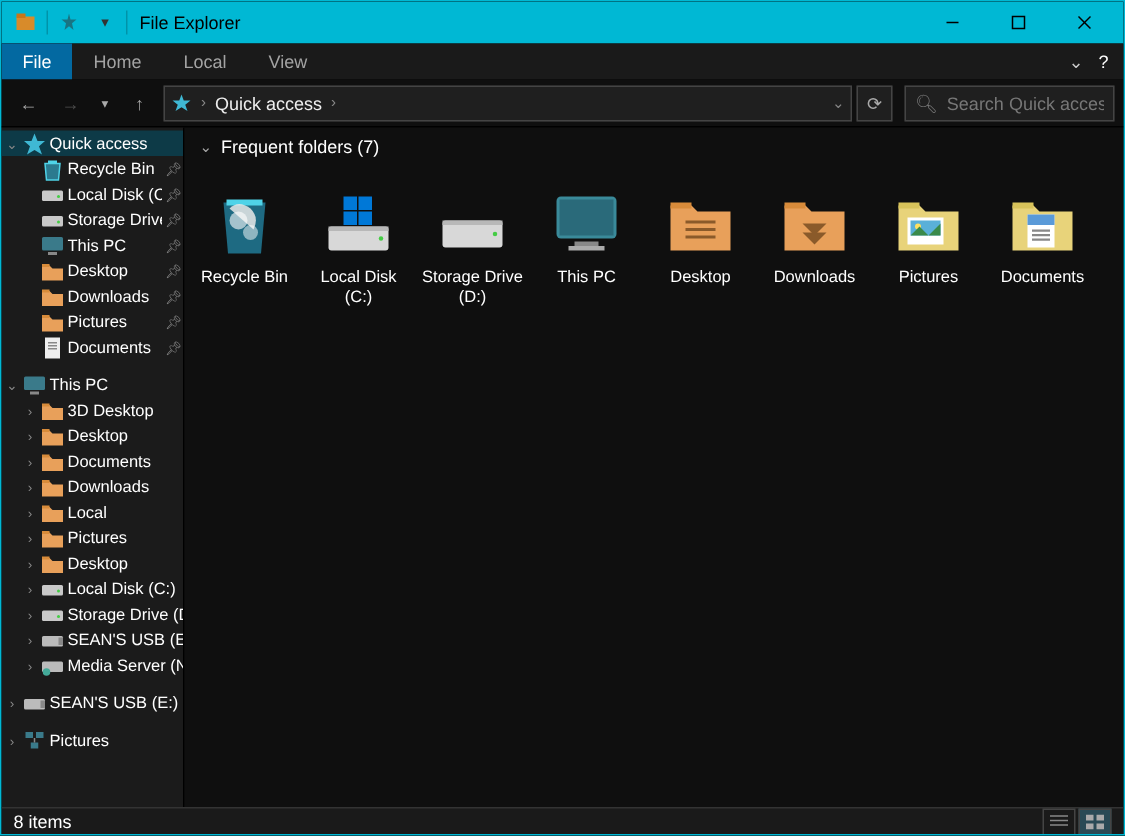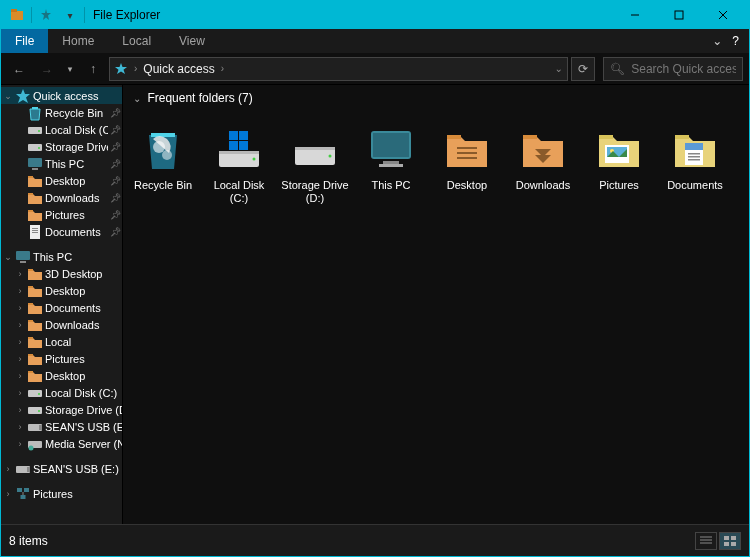--- a/index.html
+++ b/index.html
@@ -35,21 +35,21 @@
 .tree-item.depth1{padding-left:14px}
 .tree-item.depth0{padding-left:2px}
 .group-gap{height:8px}
 .content{flex:1;background:#0f0f0f;position:relative;overflow:auto}
 .content .header{padding:6px 10px;display:flex;align-items:center;gap:6px}
 .content .header .chev{color:#aaa;font-size:10px}
 .grid{display:flex;flex-wrap:wrap;gap:0;padding:8px 2px}
 .tile{width:76px;display:flex;flex-direction:column;align-items:center;padding:4px 0;margin:0}
 .tile .big-ico{width:52px;height:52px;display:flex;align-items:center;justify-content:center}
 .tile .cap{font-size:11px;text-align:center;margin-top:4px;line-height:13px;max-width:72px}
-.status{height:32px;background:#1a1a1a;border-top:1px solid #333;display:flex;align-items:center;padding:0 8px;font-size:11px;color:#bbb}
+.status{height:18px;background:#1a1a1a;border-top:1px solid #333;display:flex;align-items:center;padding:0 8px;font-size:11px;color:#bbb}
 .status .spacer{flex:1}
 .viewbtn{width:22px;height:18px;border:1px solid #444;display:flex;align-items:center;justify-content:center;margin-left:2px;color:#999}
 
 svg{display:block}
 </style>
 </head>
 <body>
 
 <div class="titlebar">
   <span class="ico">

